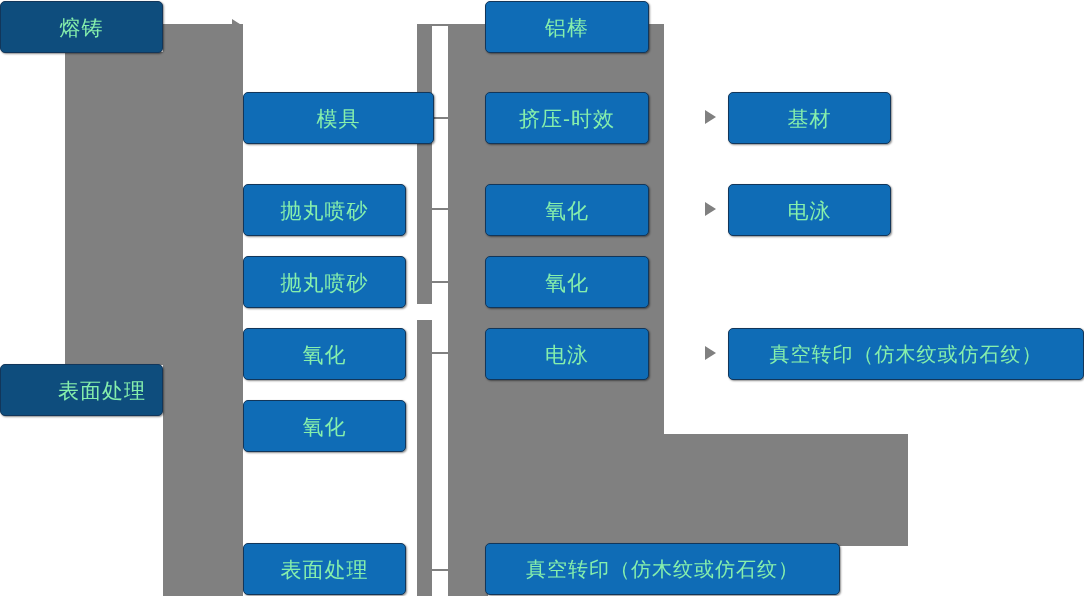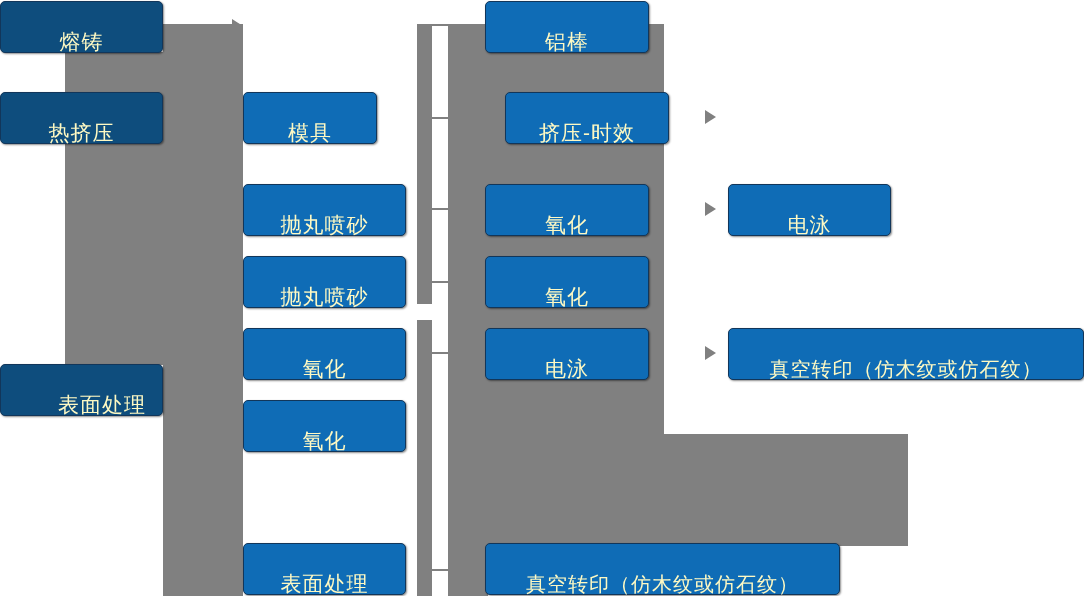--- a/index.html
+++ b/index.html
@@ -41,23 +41,23 @@
     background: #808080;
     height: 2px;
   }
   
   .node {
     position: absolute;
     box-sizing: border-box;
     border-radius: 5px;
     border: 1px solid #12365a;
     display: flex;
-    align-items: flex-end;
+    align-items: center;
     justify-content: center;
-    color: #fef9c3;
+    color: #86efac;
     font-size: 21px;
     letter-spacing: 1px;
     line-height: 1;
     box-shadow: 1px 1px 2px rgba(0,0,0,0.45);
     user-select: none;
   }
   .node.dark  { background: #0E4D7D; }
   .node.light { background: #0F6CB6; }
   .node .label { display: block; white-space: nowrap; }
   .node.small  { font-size: 20px; }
@@ -102,28 +102,25 @@
   <div class="gray-line" style="left:430px; top:352px; width:20px;"></div>
   <div class="gray-line" style="left:430px; top:569px; width:20px;"></div>
 
   <div class="gray-arrow" style="left:705px; top:110px;"></div>
   <div class="gray-arrow" style="left:705px; top:202px;"></div>
   <div class="gray-arrow" style="left:705px; top:346px;"></div>
 
   <div class="node dark" style="left:0px; top:1px; width:163px; height:52px;">
     <span class="label">熔铸</span>
   </div>
-  <div class="node dark" style="left:0px; top:92px; width:163px; height:52px;">
-    <span class="label">热挤压</span>
-  </div>
   <div class="node dark" style="left:0px; top:364px; width:163px; height:52px;padding-left:41px;">
     <span class="label">表面处理</span>
   </div>
 
-  <div class="node light" style="left:243px; top:92px; width:134px; height:52px;">
+  <div class="node light" style="left:243px; top:92px; width:191px; height:52px;">
     <span class="label">模具</span>
   </div>
   <div class="node light" style="left:243px; top:184px; width:163px; height:52px;">
     <span class="label">抛丸喷砂</span>
   </div>
   <div class="node light" style="left:243px; top:256px; width:163px; height:52px;">
     <span class="label">抛丸喷砂</span>
   </div>
   <div class="node light" style="left:243px; top:328px; width:163px; height:52px;">
     <span class="label">氧化</span>
@@ -131,36 +128,39 @@
   <div class="node light" style="left:243px; top:400px; width:163px; height:52px;">
     <span class="label">氧化</span>
   </div>
   <div class="node light" style="left:243px; top:543px; width:163px; height:52px;">
     <span class="label">表面处理</span>
   </div>
 
   <div class="node light" style="left:485px; top:1px; width:164px; height:52px;">
     <span class="label">铝棒</span>
   </div>
-  <div class="node light" style="left:485px; top:92px; width:164px; height:52px;margin-left:20px;">
+  <div class="node light" style="left:485px; top:92px; width:164px; height:52px;">
     <span class="label">挤压-时效</span>
   </div>
   <div class="node light" style="left:485px; top:184px; width:164px; height:52px;">
     <span class="label">氧化</span>
   </div>
   <div class="node light" style="left:485px; top:256px; width:164px; height:52px;">
     <span class="label">氧化</span>
   </div>
   <div class="node light" style="left:485px; top:328px; width:164px; height:52px;">
     <span class="label">电泳</span>
   </div>
   <div class="node light small" style="left:485px; top:543px; width:355px; height:52px;">
     <span class="label">真空转印（仿木纹或仿石纹）</span>
   </div>
 
+  <div class="node light" style="left:728px; top:92px; width:163px; height:52px;">
+    <span class="label">基材</span>
+  </div>
   <div class="node light" style="left:728px; top:184px; width:163px; height:52px;">
     <span class="label">电泳</span>
   </div>
   <div class="node light small" style="left:728px; top:328px; width:356px; height:52px;">
     <span class="label">真空转印（仿木纹或仿石纹）</span>
   </div>
 
 </div>
 
 </body></html>

